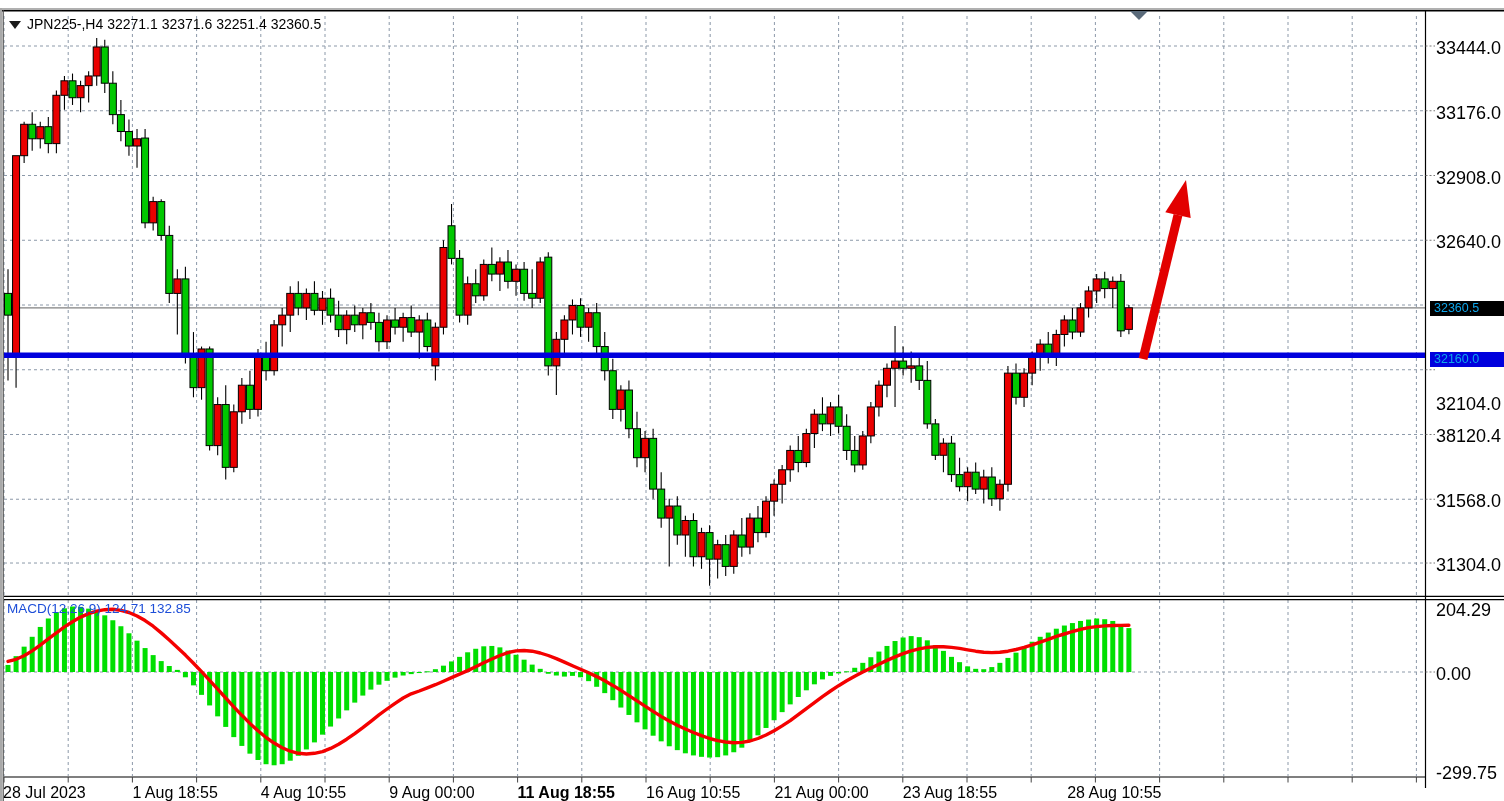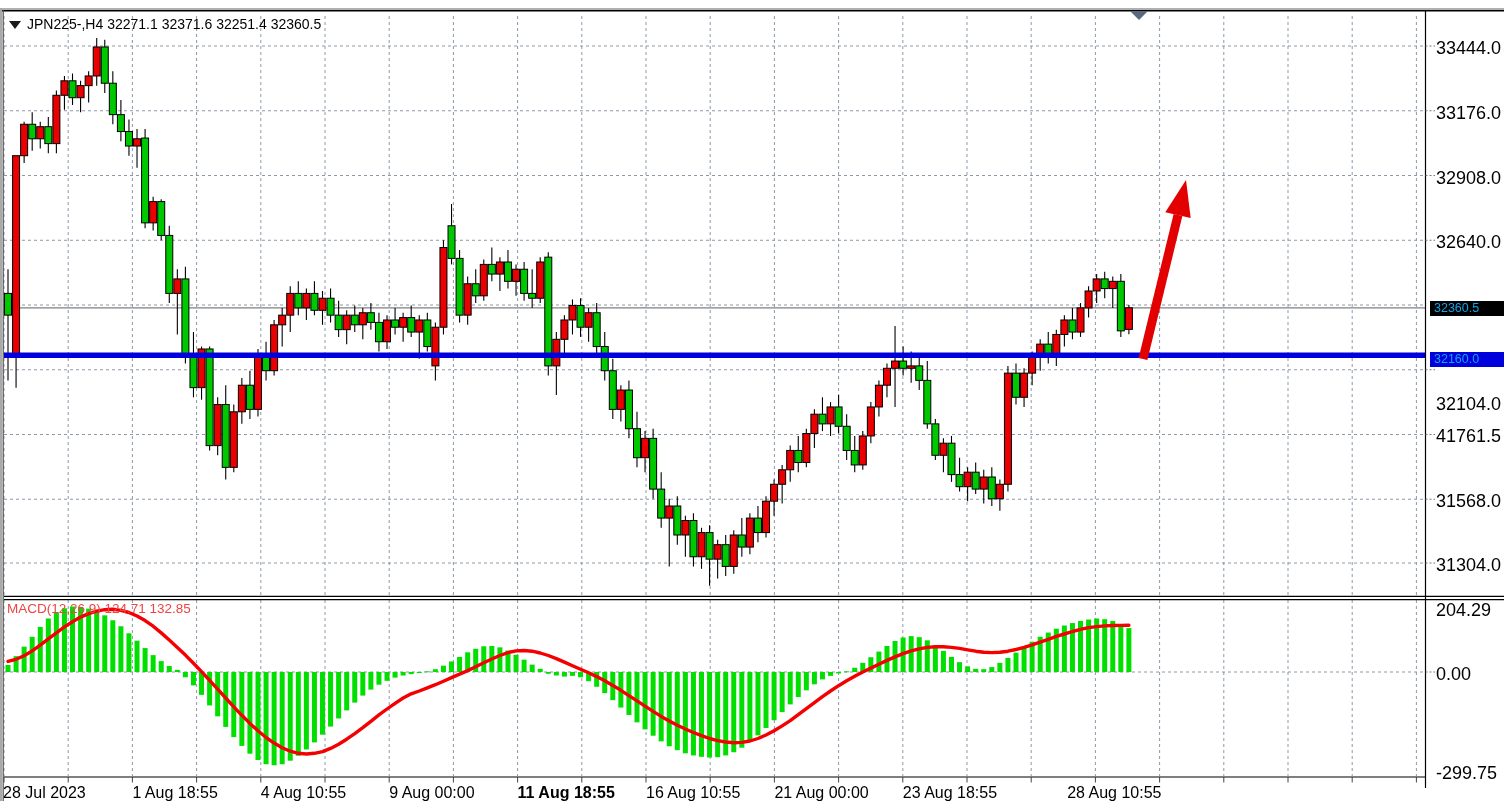--- a/index.html
+++ b/index.html
@@ -7,21 +7,21 @@
        font-family:"Liberation Sans","DejaVu Sans",sans-serif;}
   #stage{position:absolute;left:0;top:8px;width:1496px;height:801px;}
   svg{position:absolute;left:0;top:0;}
   .lbl{position:absolute;color:#000;white-space:nowrap;}
   .price-lbl{font-size:18px;left:1436px;}
   .time-lbl{font-size:16px;top:776px;}
   .hdr{position:absolute;top:8px;left:27px;font-size:14px;color:#000;}
   .tri{position:absolute;left:9px;top:13px;width:0;height:0;
        border-left:6px solid transparent;border-right:6px solid transparent;
        border-top:8px solid #1a1a1a;}
-  .macd-lbl{position:absolute;top:593px;left:7px;font-size:13.5px;color:#ef4444;}
+  .macd-lbl{position:absolute;top:593px;left:7px;font-size:13.5px;color:#1d4ed8;}
   .badge{position:absolute;left:1430px;width:74px;height:15px;line-height:15px;
          color:#0ea5e9;font-size:12.5px;padding-left:4px;box-sizing:border-box;z-index:5;}
   .badge-black{top:293px;background:#000;}
   .badge-blue{top:344px;background:#0000dd;}
 </style>
 </head>
 <body>
 
 <div id="stage">
   <svg id="plot" width="1504" height="801" viewBox="0 0 1504 801">
@@ -556,21 +556,21 @@
   <div class="hdr">JPN225-,H4  32271.1 32371.6 32251.4 32360.5</div>
 
   <div class="macd-lbl">MACD(12,26,9) 124.71 132.85</div>
 
   <div id="priceAxis">
       <div class="lbl price-lbl" style="top: 30.0048px;">33444.0</div>
       <div class="lbl price-lbl" style="top: 94.7536px;">33176.0</div>
       <div class="lbl price-lbl" style="top: 159.502px;">32908.0</div>
       <div class="lbl price-lbl" style="top: 224.251px;">32640.0</div>
       <div class="lbl price-lbl" style="top: 353.749px; margin-top: 32px;">32104.0</div>
-      <div class="lbl price-lbl" style="top: 418.498px;">41761.5</div>
+      <div class="lbl price-lbl" style="top: 418.498px;">38120.4</div>
       <div class="lbl price-lbl" style="top: 483.246px;">31568.0</div>
       <div class="lbl price-lbl" style="top: 547.029px;">31304.0</div>
     </div>
   <div id="macdAxis">
       <div class="lbl price-lbl" style="top: 592px;">204.29</div>
       <div class="lbl price-lbl" style="top: 656px;">0.00</div>
       <div class="lbl price-lbl" style="top: 755px;">-299.75</div>
     </div>
   <div id="timeAxis">
       <div class="lbl time-lbl" style="left: 3px;">28 Jul 2023</div>

